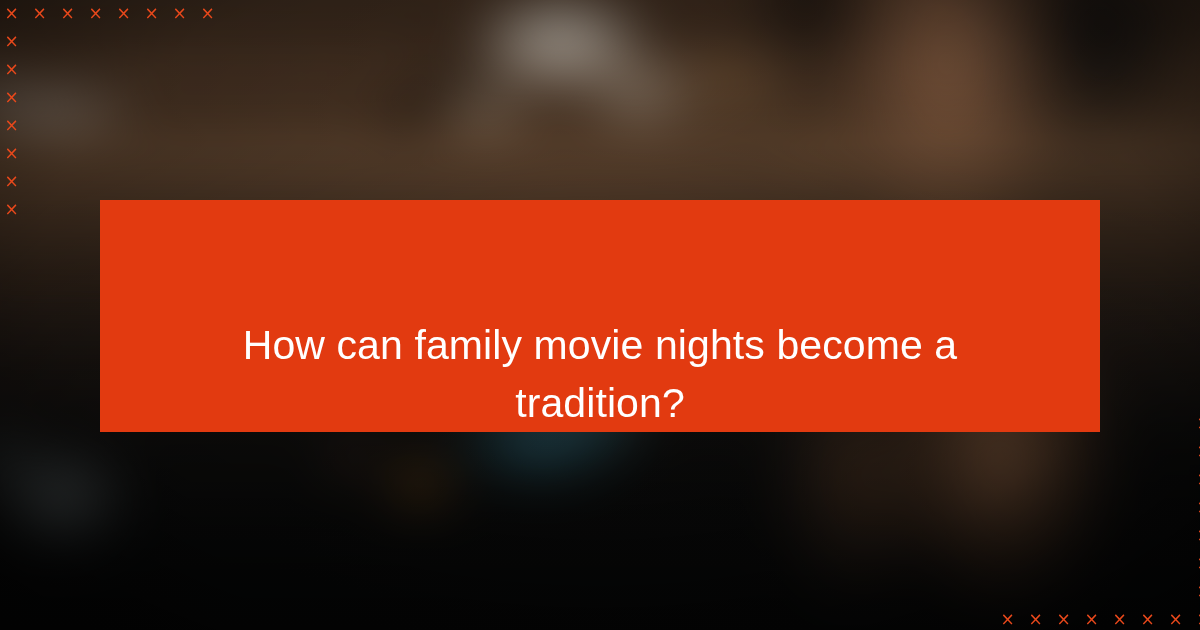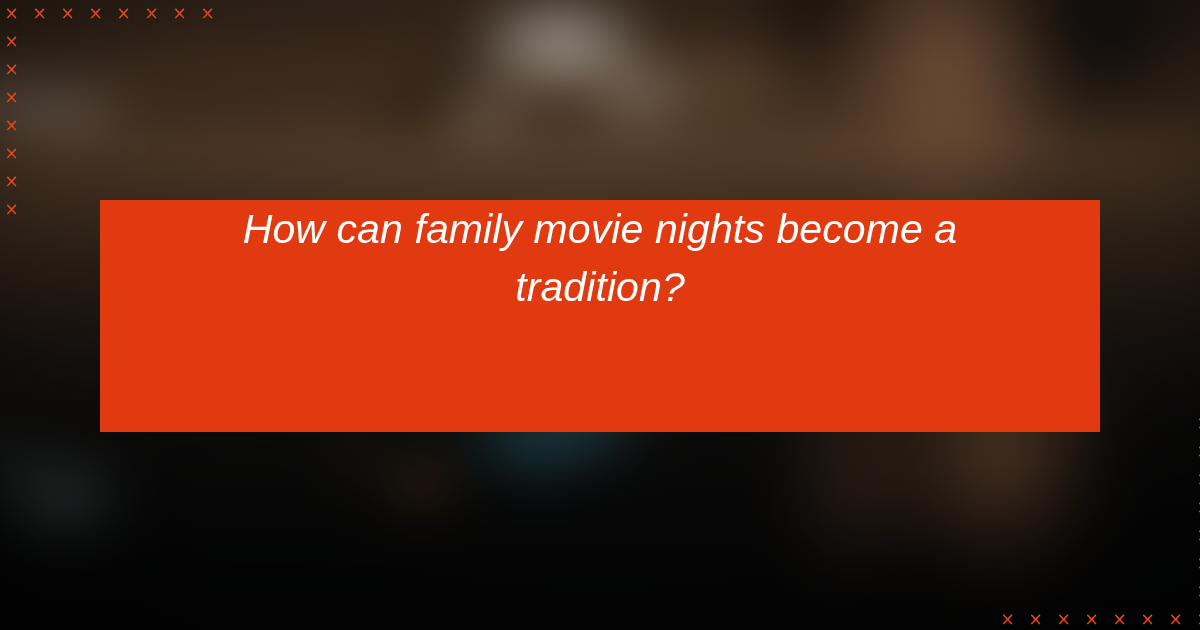--- a/index.html
+++ b/index.html
@@ -96,25 +96,24 @@
 
   
   .banner {
     position: absolute;
     left: 100px;
     top: 200px;
     width: 1000px;
     height: 232px;
     background: #E23A10;
     display: flex;
-    align-items: flex-start;
+    align-items: flex-end;
     justify-content: center;
     box-sizing: border-box;
     padding: 0 120px;
-    font-style: italic;
   }
   .banner-title {
     color: #ffffff;
     font-size: 41px;
     line-height: 1.42;
     text-align: center;
     font-weight: 400;
     letter-spacing: 0.1px;
     font-family: "Liberation Sans", sans-serif;
     margin: 0;

